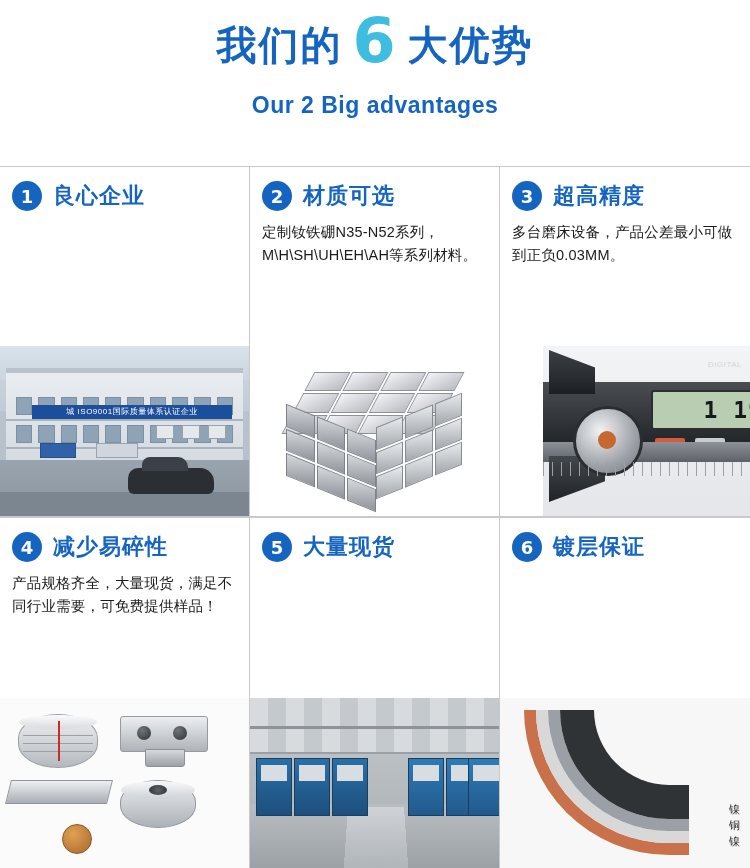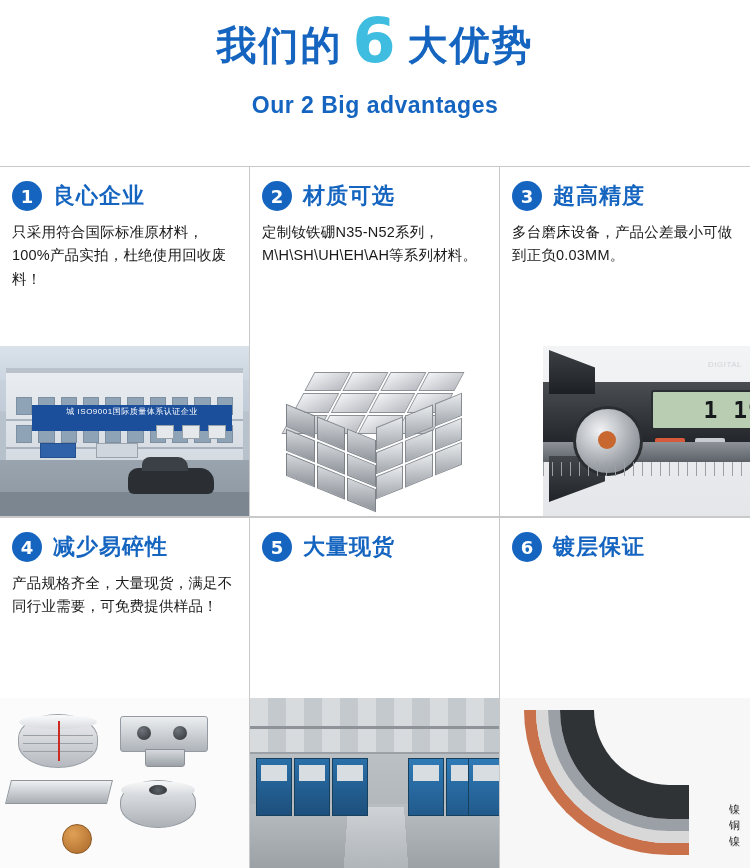--- a/index.html
+++ b/index.html
@@ -139,21 +139,21 @@
   }
   .fac .winrow {
     position: absolute; left: 10px; right: 10px; height: 18px;
     display: flex; gap: 6px;
   }
   .fac .winrow i {
     flex: 1; background: #8fa3b6; display:block; height: 100%;
     box-shadow: inset 0 0 0 1px #7d8fa1;
   }
   .fac .banner {
-    position: absolute; left: 26px; top: 32px; width: 200px; height: 26px;
+    position: absolute; left: 26px; top: 32px; width: 200px; height: 14px;
     background: #1b4f9c; color: #fff; font-size: 8px; line-height: 14px;
     text-align: center; letter-spacing: .5px; white-space: nowrap; overflow: hidden;
   }
   .fac .ac {
     position:absolute; width: 16px; height: 12px; background:#e6e9ec; border:1px solid #98a2ab;
   }
   .fac .ground {
     position: absolute; left: 0; right: 0; bottom: 0; height: 56px;
     background: linear-gradient(#9aa4ae, #8b959f);
   }
@@ -375,21 +375,20 @@
     <div class="title-sub">Our 2 Big advantages</div>
   </div>
 
   <div class="grid">
 
     <div class="cell c1">
       <div class="cell-head">
         <div class="num-badge">1</div>
         <div class="cell-title">良心企业</div>
       </div>
-      <div class="cell-desc">只采用符合国际标准原材料，100%产品实拍，杜绝使用回收废料！</div>
       <div class="cell-media m1">
         <div class="fac">
           <div class="sky"></div>
           <div class="bld">
             <div class="winrow" style="top:24px;">
                 <i></i>
                 <i></i>
                 <i></i>
                 <i></i>
                 <i></i>

